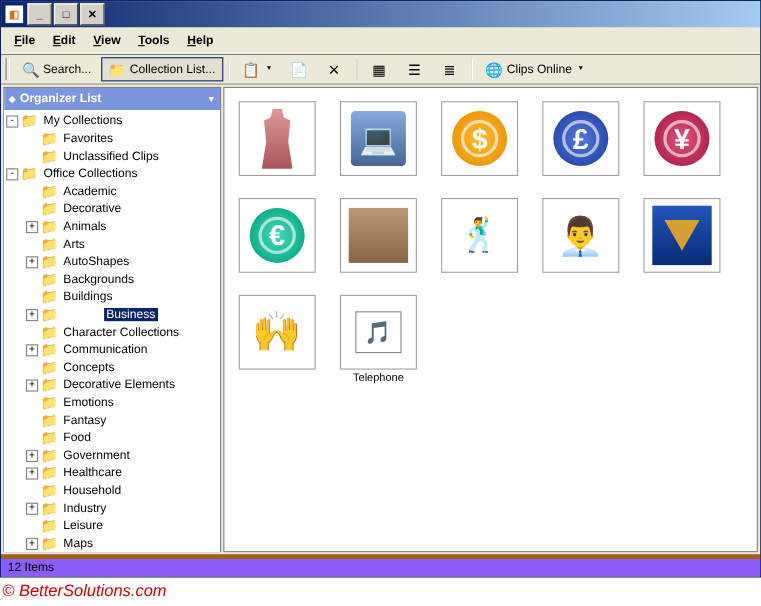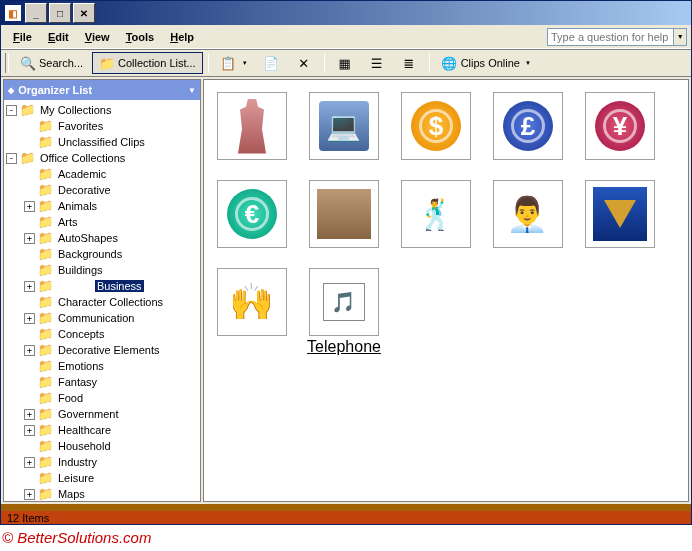--- a/index.html
+++ b/index.html
@@ -33,22 +33,22 @@
 .tree-item .exp { width: 11px; height: 11px; border: 1px solid #808080; display: flex; align-items: center; justify-content: center; font-size: 9px; line-height: 1; margin-right: 3px; color: #000; font-family: monospace; }
 .tree-item .exp.none { border: none; }
 .tree-item .pad { display: inline-block; }
 .tree-item .folder-icon { color: #f0c048; font-size: 12px; margin-right: 3px; text-shadow: 0 0 1px #b8860b; }
 .tree-item .lbl { padding: 0 2px; }
 .tree-item .lbl.selected { background: #0a246a; color: #fff; margin-left: 39px; }
 .content { flex: 1; border: 1px solid #808080; background: #fff; overflow: auto; padding: 12px; }
 .thumbs { display: flex; flex-wrap: wrap; gap: 20px; align-content: flex-start; }
 .thumb { width: 72px; display: flex; flex-direction: column; align-items: center; cursor: pointer; }
 .thumb .img { width: 70px; height: 68px; border: 1px solid #a0a0a0; background: #fff; display: flex; align-items: center; justify-content: center; font-size: 36px; overflow: hidden; }
-.thumb .cap { font-size: 16px; margin-top: 2px; text-align: center; text-decoration: underline; }
-.statusbar { height: 20px; border-top: 7px solid #a16207; background: #c2410c; display: flex; align-items: center; padding: 0 6px; }
+.thumb .cap { font-size: 10px; margin-top: 2px; text-align: center; }
+.statusbar { height: 20px; border-top: 4px solid #a16207; background: #8b5cf6; display: flex; align-items: center; padding: 0 6px; }
 .footer-link { color: #c00; font-style: italic; padding: 4px 2px; font-size: 15px; }
 
 .tree::-webkit-scrollbar { width: 16px; }
 .tree::-webkit-scrollbar-track { background: #ece9d8; }
 .tree::-webkit-scrollbar-thumb { background: #c8c4b4; border: 1px solid #808080; }
 
 .coin { width: 50px; height: 50px; border-radius: 50%; position: relative; display: flex; align-items: center; justify-content: center; font-weight: bold; font-size: 26px; color: #fff; }
 .coin::before { content: ""; position: absolute; inset: 8px; border-radius: 50%; border: 3px solid currentColor; opacity: .6; }
 .coin.dollar { background: radial-gradient(circle,#ffbb33,#e68a00); }
 .coin.pound { background: radial-gradient(circle,#5577dd,#1a3a9a); }
@@ -77,24 +77,20 @@
       <div class="winbtn">✕</div>
     </div>
   </div>
 
   <div class="menubar">
     <div class="menu-item"><span class="u">F</span><span>ile</span></div>
     <div class="menu-item"><span class="u">E</span><span>dit</span></div>
     <div class="menu-item"><span class="u">V</span><span>iew</span></div>
     <div class="menu-item"><span class="u">T</span><span>ools</span></div>
     <div class="menu-item"><span class="u">H</span><span>elp</span></div>
-    <div class="helpbox">
-      <input placeholder="Type a question for help" style="">
-      <div class="dropbtn">▼</div>
-    </div>
   </div>
 
   <div class="toolbar">
     <div class="grip"></div>
     <div class="tbtn">
       <span class="icon">🔍</span>
       <span>Search...</span>
     </div>
     <div class="tbtn active">
       <span class="icon">📁</span>

